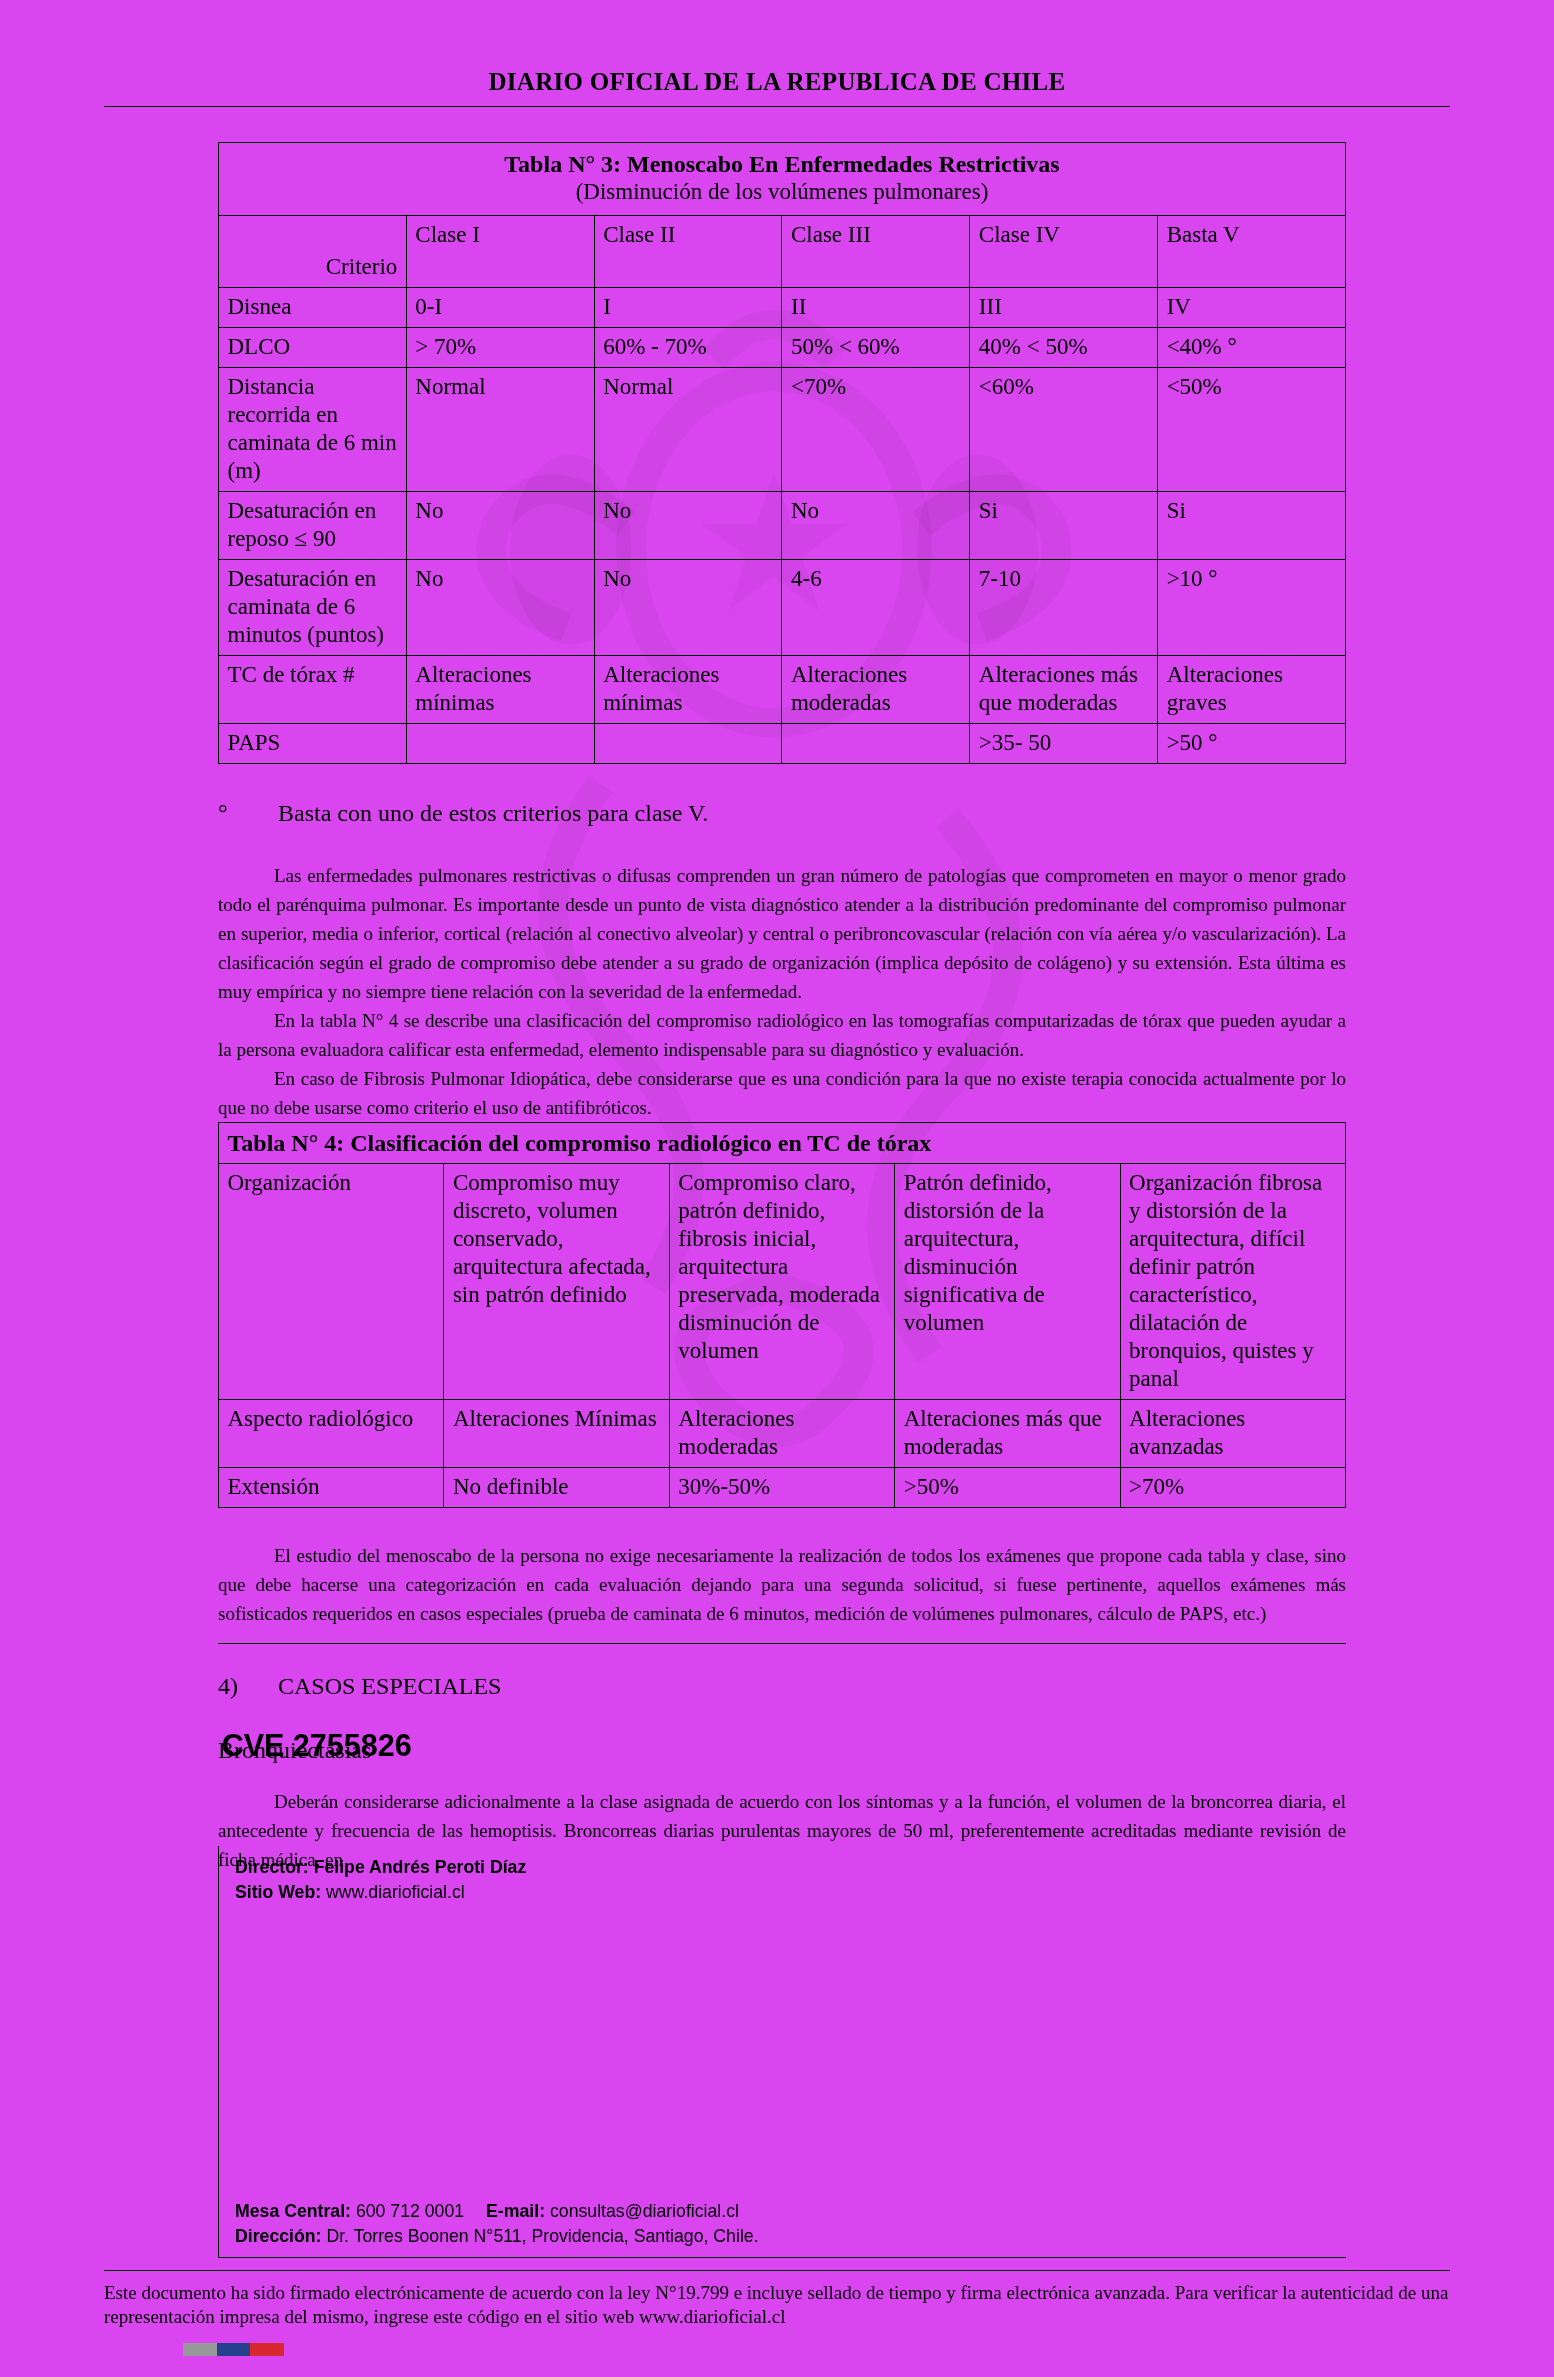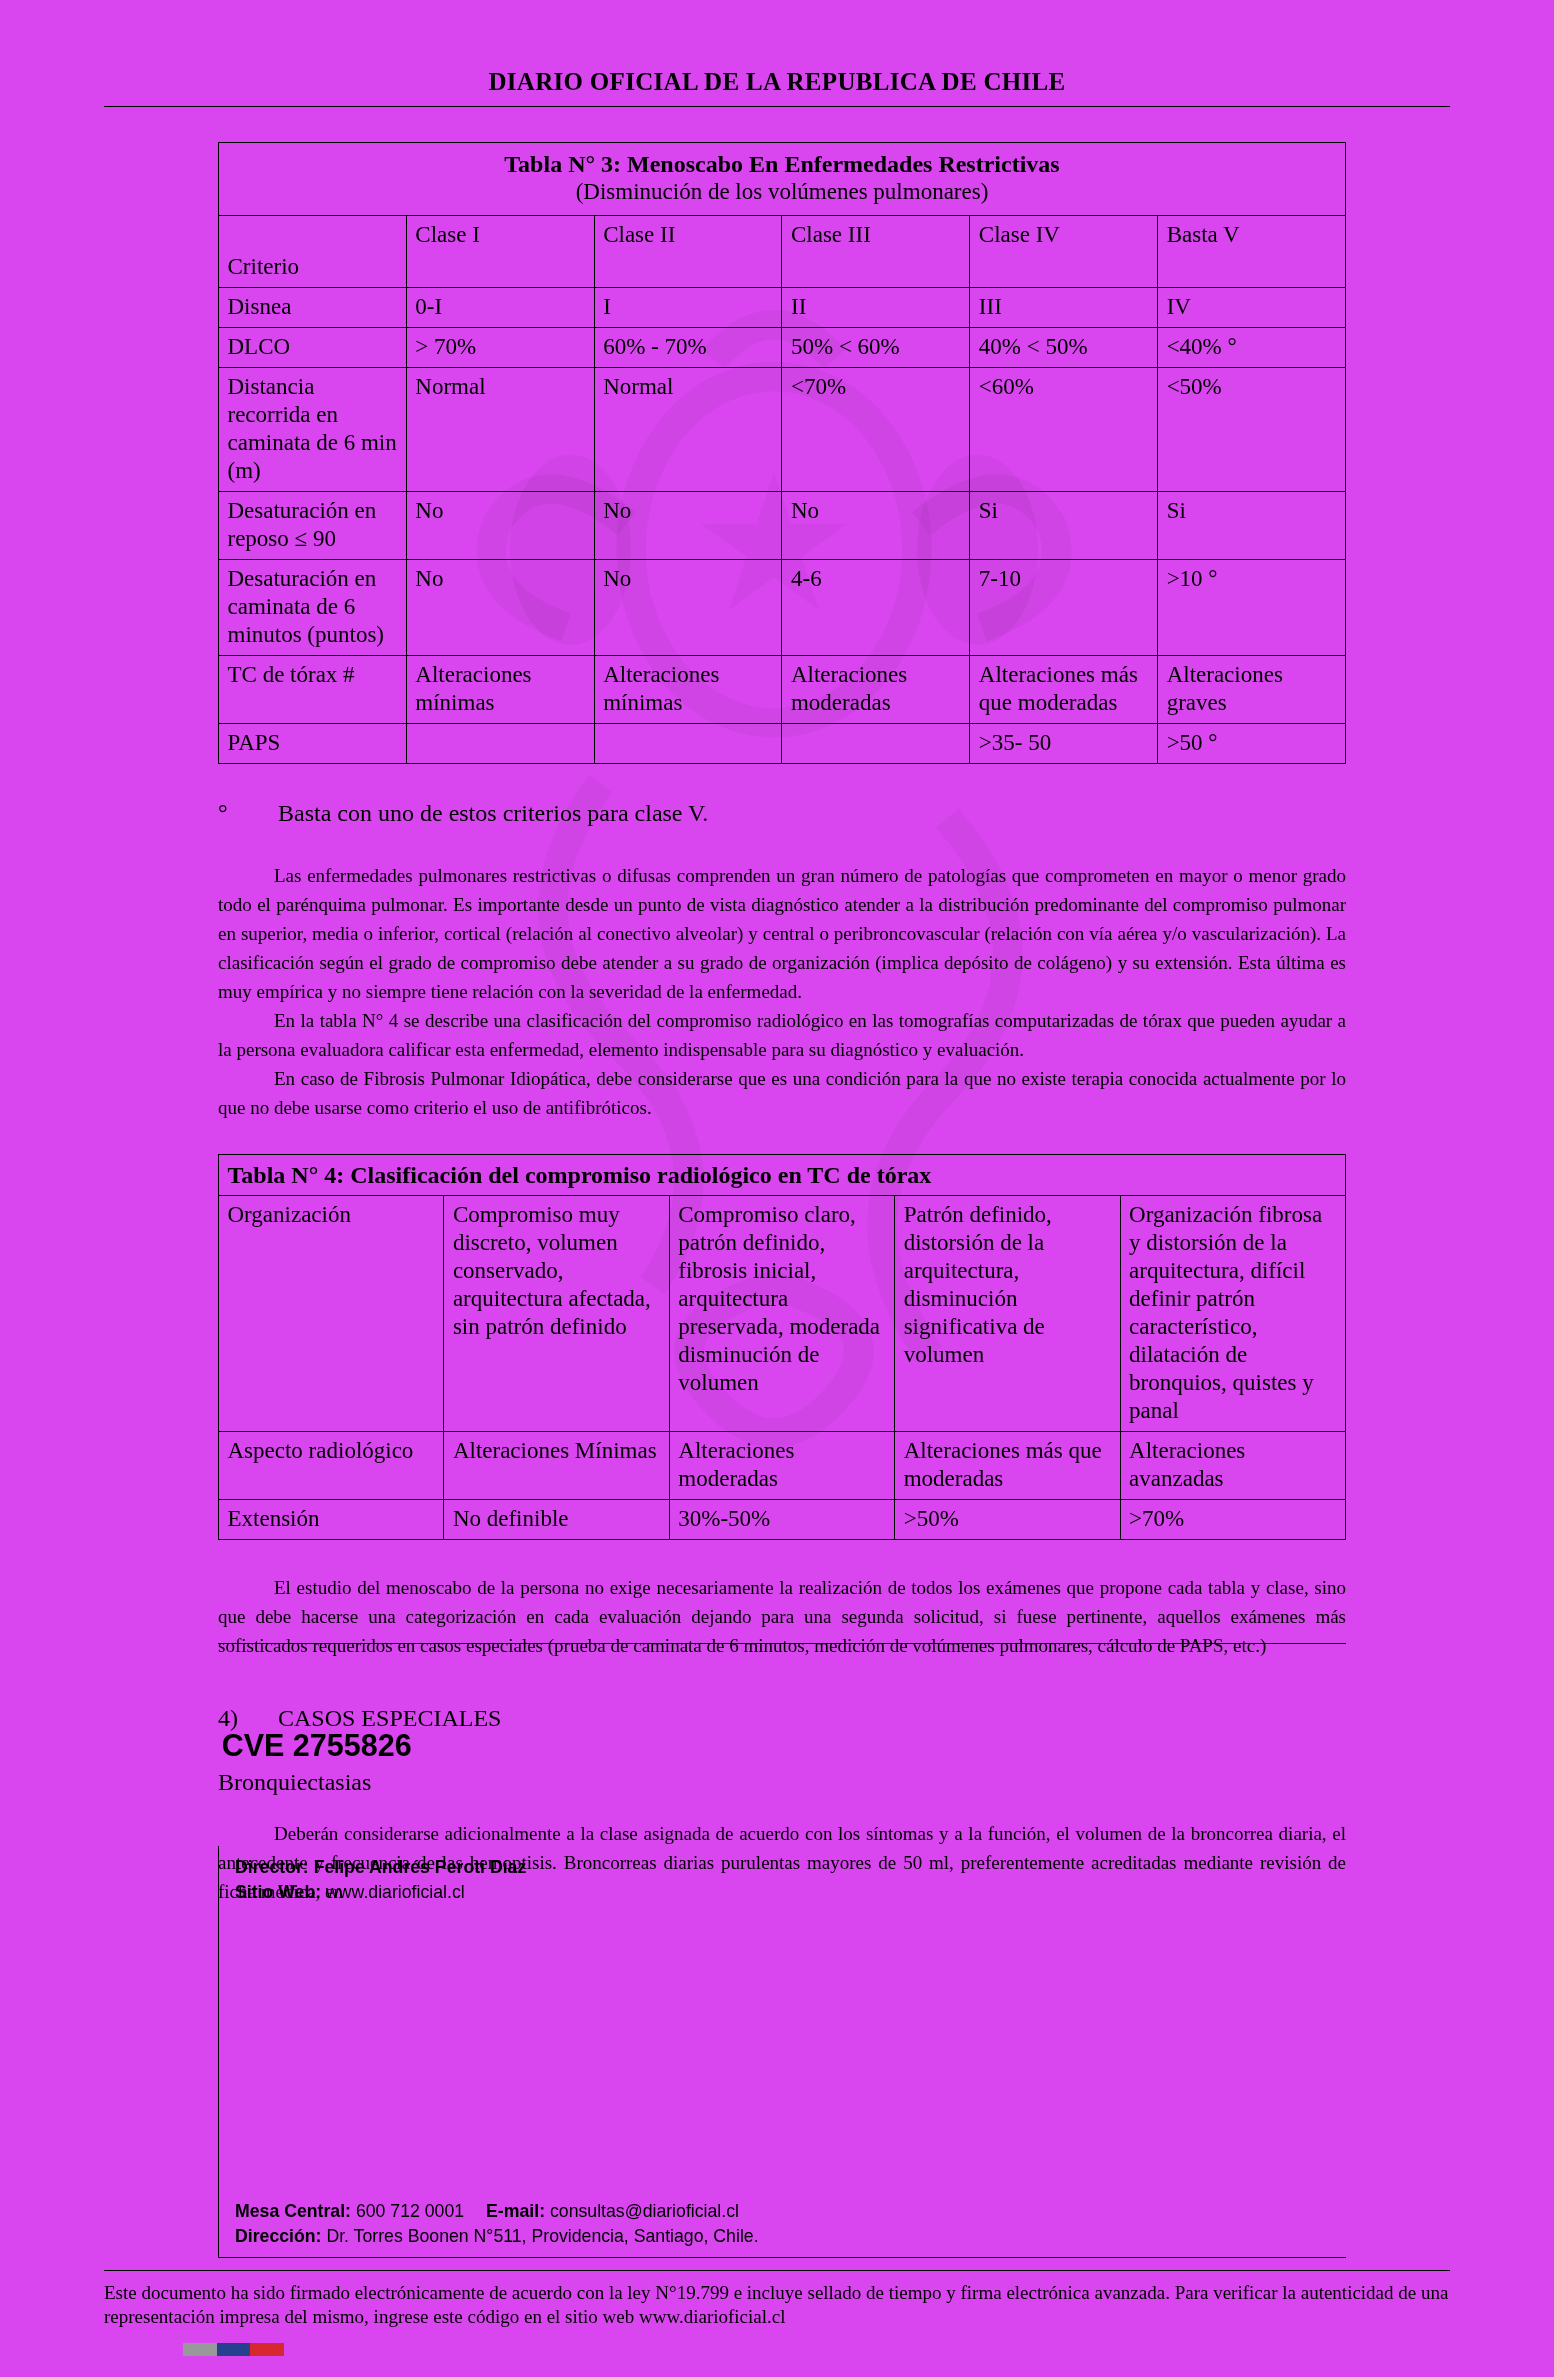--- a/index.html
+++ b/index.html
@@ -18,22 +18,22 @@
   .h-rule { margin:9.8px 104px 0 104px; border-top:1.8px solid #000; }
   
   .main { position:relative; margin:0 208px 0 218px; }
   table { border-collapse:collapse; width:100%; table-layout:fixed; }
   td { border:1.8px solid #000; padding:5.5px 8.5px; vertical-align:top; font-size:23px; line-height:28px; }
   .t3 { margin-top:35px; }
   .t3 .title-cell { text-align:center; padding:7.3px 8.5px 8.5px; }
   .tbl-main-title { font-weight:700; font-size:24px; }
   .tbl-sub-title { font-size:23px; }
   .t3 .head td { height:72px; }
-  .t3 .head td.crit { vertical-align:bottom; }
-  .t4 { margin-top:32px; }
+  .t3 .head td.crit { vertical-align:bottom;text-align:right; }
+  .t4 { }
   .t4 .title-cell { font-weight:700; font-size:24px; padding:6.1px 8.5px; }
   
   .footnote { margin-top:35px; display:flex; font-size:24px; line-height:29px; }
   .hang { flex:0 0 60px; }
   .para-block { margin-top:33px; }
   .para { font-size:19px; line-height:29px; text-align:justify; text-indent:56px; }
   .after-t4 { margin-top:33px; }
   .sec-heading { margin-top:44px; display:flex; font-size:24px; line-height:29px; }
   .sub-heading { margin-top:35px; font-size:24px; line-height:29px; }
   .p5 { margin-top:22px; }

